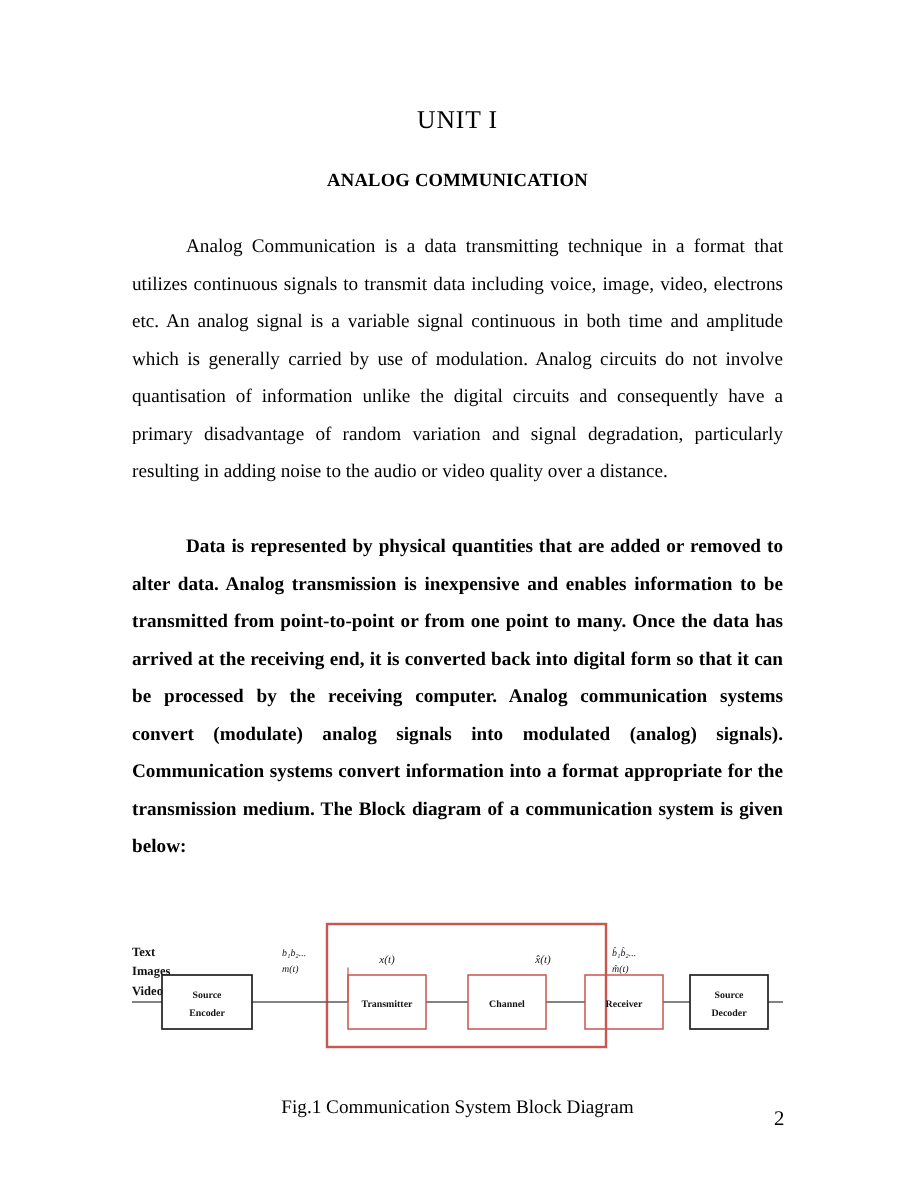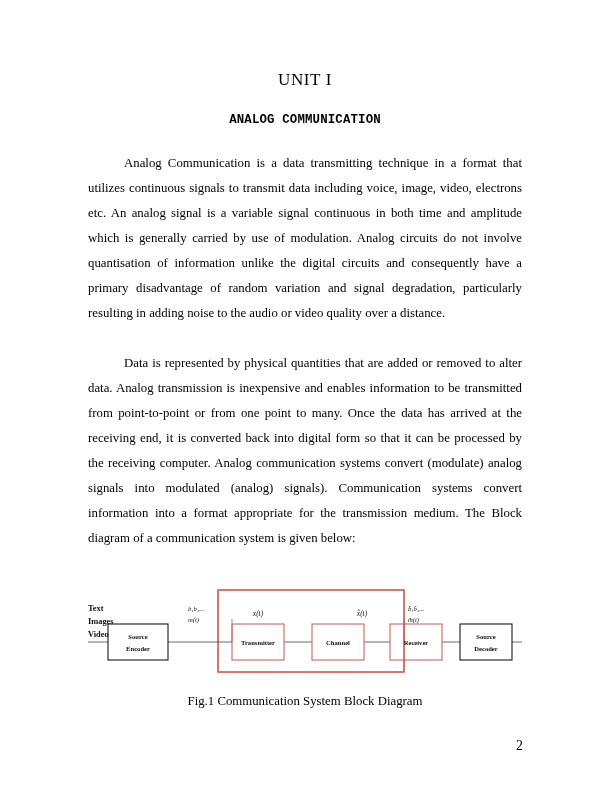--- a/index.html
+++ b/index.html
@@ -39,51 +39,50 @@
     margin-bottom: 0;
     font-weight: normal;
   }
   .section-title {
     text-align: center;
     font-size: 9.3pt;
     font-weight: bold;
     letter-spacing: 0.15px;
     margin-top: 23px;
     margin-bottom: 0;
-    font-family: Liberation Mono, monospace;
   }
 
   
   .para {
     font-size: 9.6pt;
     line-height: 25.0px;
     text-align: justify;
     margin: 0;
   }
   .para.first { margin-top: 24px; }
-  .para.second { margin-top: 25px; }
+  .para.second { margin-top: 25px; font-weight: bold; }
   .para .indent { display: inline-block; width: 36px; }
 
   
   .figure-wrap {
     position: relative;
     margin-top: 28px;
     height: 112px;
   }
   .diagram {
     position: absolute;
     left: 0;
     top: 0;
     width: 434px;
     height: 112px;
   }
   .fig-caption {
     text-align: center;
     font-size: 9.6pt;
-    margin: 1px;
+    margin: 12px;
     padding-top: 2px;
   }
   .para.third { margin-top: 0px; }
 
   
   .page-number {
     position: absolute;
     right: 89px;
     top: 738px;
     font-size: 10.4pt;

